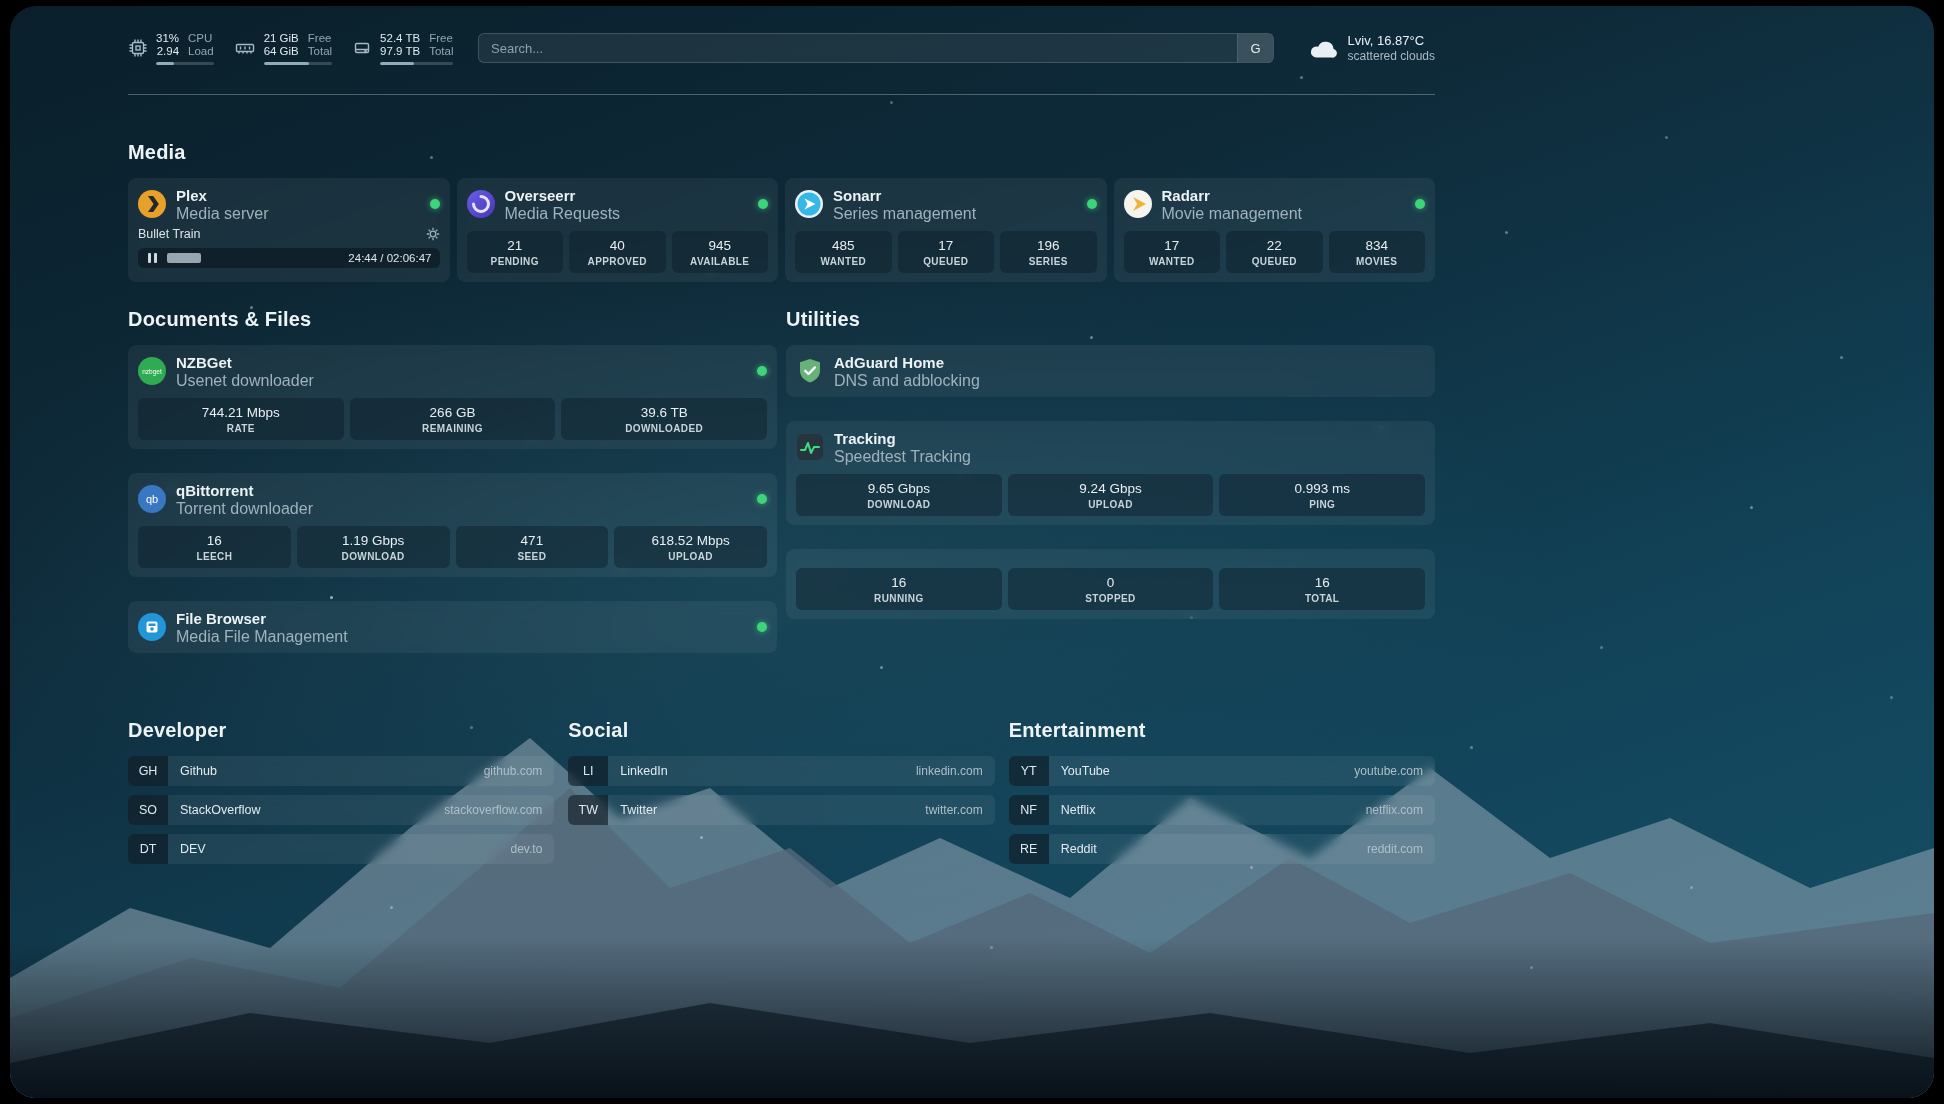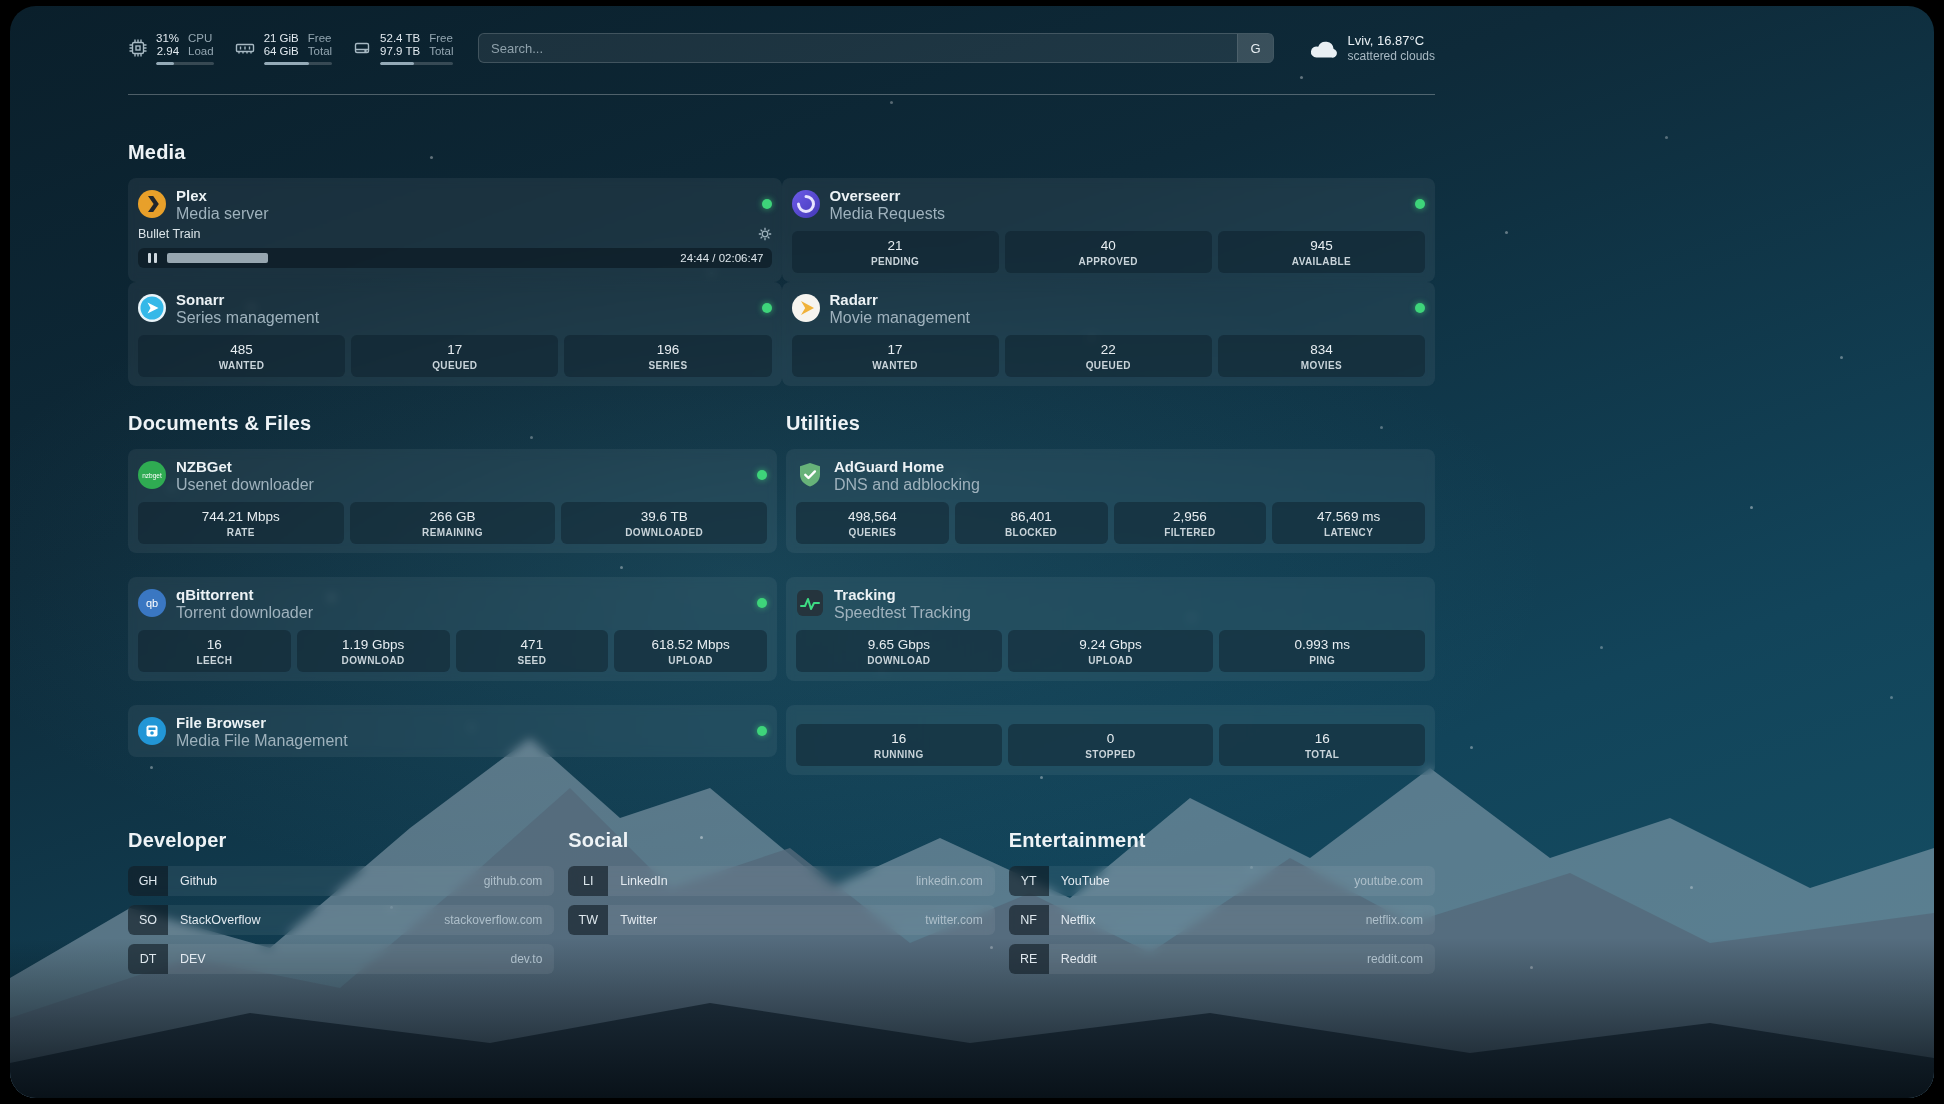--- a/index.html
+++ b/index.html
@@ -65,38 +65,38 @@
   .weather { margin-left:auto; display:flex; align-items:center; gap:10px; }
   .weather-loc { font-size:13px; color:#eaf1f5; line-height:16px; }
   .weather-cond { font-size:12px; color:#a9bac4; line-height:15px; }
 
   .divider { margin-top:24px; border:none; border-top:1px solid rgba(255,255,255,0.28); }
 
   
   .section-h { font-size:20px; font-weight:600; color:#eef3f6; letter-spacing:.2px; }
   .h-media { margin:46px 0 14px; }
   .h-col { margin:26px 0 14px; }
-  .h-bm { margin:0 0 14px; }
+  .h-bm { margin:12px 0 14px; }
 
   
   .card { background:rgba(255,255,255,0.06); border-radius:8px; padding:9px 10px;
     display:flex; flex-direction:column; backdrop-filter: blur(5px); }
   .card-header { display:flex; align-items:center; gap:10px; }
   .svcicon { width:28px; height:28px; flex:0 0 auto; display:flex; }
   .titles { line-height:1; }
   .title { font-size:15px; font-weight:600; color:#ecf2f5; line-height:18px; }
   .subtitle { font-size:16px; color:#9fb2bd; line-height:15px; margin-top:1px; }
   .dot { width:10px; height:10px; border-radius:50%; background:#3ed47a;
     box-shadow:0 0 6px rgba(62,212,122,.7); margin-left:auto; flex:0 0 auto; }
   .stats { display:flex; gap:6px; margin-top:auto; padding-top:10px; }
   .stat { flex:1; background:rgba(10,28,40,0.45); border-radius:6px; text-align:center; padding:6px 4px 5px; }
   .stat-value { font-size:13.5px; color:#e8eef2; line-height:17px; }
   .stat-label { font-size:10px; font-weight:700; color:#c9d4da; letter-spacing:.4px; line-height:13px; margin-top:1px; }
 
-  .media-grid { display:grid; grid-template-columns:repeat(2,1fr); }
+  .media-grid { display:grid; grid-template-columns:repeat(4,1fr); gap:7px; }
   .media-grid .card { min-height:104px; }
 
   .cols { display:grid; grid-template-columns:1fr 1fr; gap:9px; align-items:start; }
   .col .card { margin-bottom:24px; }
   .col .card:last-child { margin-bottom:0; }
 
   
   .np-row { display:flex; align-items:center; margin-top:6px; }
   .np-title { font-size:12.5px; color:#dce5ea; }
   .np-gear { margin-left:auto; display:flex; cursor:pointer; }
@@ -458,38 +458,20 @@
               <svg width="28" height="28" viewBox="0 0 28 28">
                   <path d="M14 2l10 3.2v8.2c0 6.4-4.8 10.2-10 12-5.2-1.8-10-5.6-10-12V5.2z" fill="#67b279"></path>
                   <path d="M9.3 13.8l3.2 3.2 6.4-6.6" stroke="#fff" stroke-width="2.4" fill="none" stroke-linecap="round" stroke-linejoin="round"></path>
                 </svg>
             </span>
             <div class="titles">
               <div class="title">AdGuard Home</div>
               <div class="subtitle">DNS and adblocking</div>
             </div>
           </div>
-          <div class="stats">
-            <div class="stat">
-              <div class="stat-value">498,564</div>
-              <div class="stat-label">QUERIES</div>
-            </div>
-            <div class="stat">
-              <div class="stat-value">86,401</div>
-              <div class="stat-label">BLOCKED</div>
-            </div>
-            <div class="stat">
-              <div class="stat-value">2,956</div>
-              <div class="stat-label">FILTERED</div>
-            </div>
-            <div class="stat">
-              <div class="stat-value">47.569 ms</div>
-              <div class="stat-label">LATENCY</div>
-            </div>
-          </div>
         </div>
 
         <div class="card">
           <div class="card-header">
             <span class="svcicon">
               <svg width="28" height="28" viewBox="0 0 28 28">
                   <rect x="1" y="1" width="26" height="26" rx="6" fill="#25343d"></rect>
                   <path d="M5 17h4l3-7 3 10 3-6h5" stroke="#3ddc84" stroke-width="2" fill="none" stroke-linecap="round" stroke-linejoin="round"></path>
                 </svg>
             </span>

